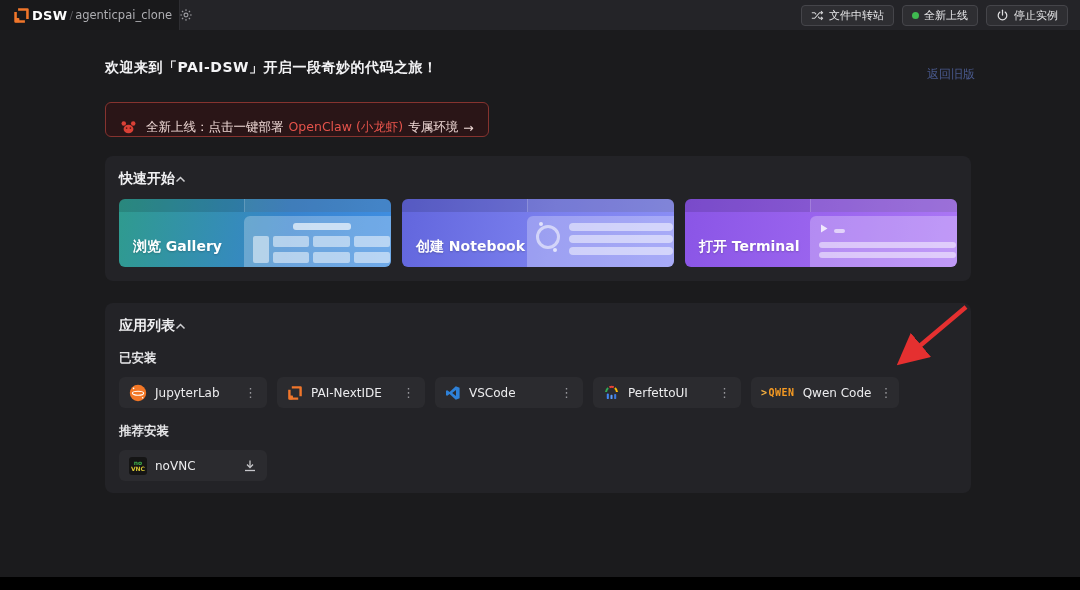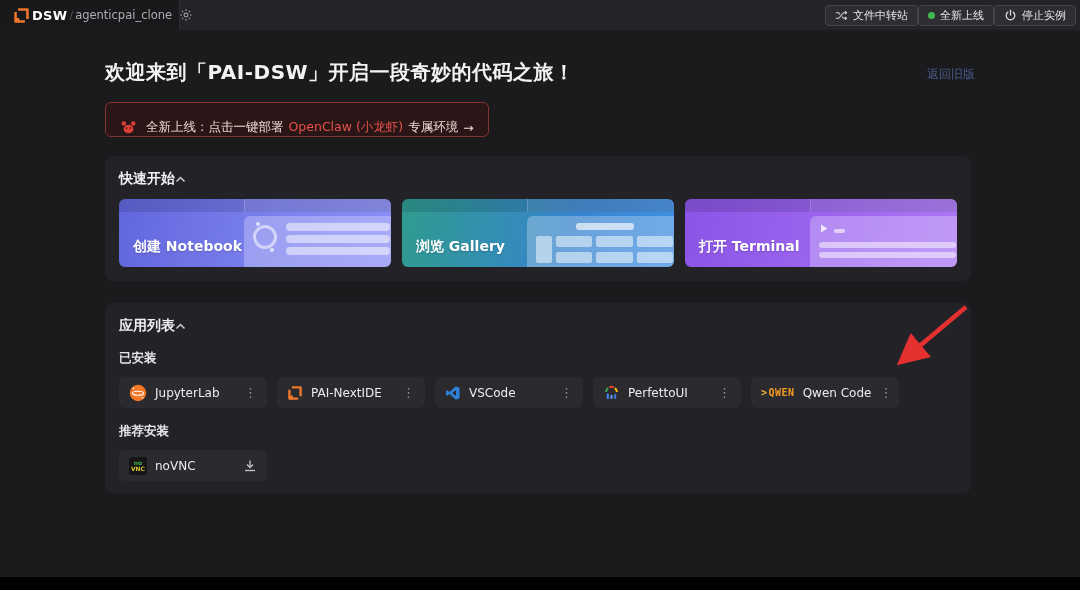--- a/index.html
+++ b/index.html
@@ -9,25 +9,25 @@
     background:#1b1b1d; font-family:"DejaVu Sans","Liberation Sans",sans-serif;
     color:#e8e8ea;
   }
   
   .topbar { position:absolute; top:0; left:0; right:0; height:30px; background:#242428; display:flex; align-items:center; }
   .topbar-left { width:180px; height:100%; background:#19191b; border-right:1px solid #2e2e32; display:flex; align-items:center; padding-left:13px; gap:2px; }
   .brand { font-size:13px; font-weight:bold; color:#ffffff; letter-spacing:.3px; }
   .crumb-sep { font-size:11px; color:#5a5a5e; }
   .instance { font-size:11.5px; color:#aeaeb2; }
   .gear-wrap { margin-left:5px; display:flex; }
-  .topbar-right { flex:1; display:flex; justify-content:flex-end; align-items:flex-end; padding-right:4px; }
+  .topbar-right { flex:1; display:flex; justify-content:flex-end; align-items:flex-end; gap:8px; padding-right:12px; }
   .tb-btn { display:flex; align-items:center; gap:5px; height:21px; padding:0 9px; background:#2e2e32; border:1px solid #45454a; border-radius:4px; font-size:11px; color:#e6e6e8; cursor:pointer; white-space:nowrap; }
   .green-dot { width:7px; height:7px; border-radius:50%; background:#3fb950; }
   
-  .page-title { position:absolute; left:105px; top:59px; font-size:20px; font-weight:bold; color:#f3f3f5; letter-spacing:.5px; }
+  .page-title { position:absolute; left:105px; top:59px; font-size:14px; font-weight:bold; color:#f3f3f5; letter-spacing:.5px; }
   .legacy-link { position:absolute; right:105px; top:66px; font-size:12px; color:#49598c; cursor:pointer;margin-left:48px; }
   
   .banner { position:absolute; left:105px; top:102px; height:35px; display:inline-flex; align-items:flex-end; gap:9px; padding:0 14px; background:#2a1517; border:1px solid #86332f; border-radius:6px; cursor:pointer; }
   .banner-body { display:flex; align-items:center; gap:5px; font-size:12.5px; color:#eed8d5; }
   .banner-highlight { color:#e5534b; }
   
   .panel { position:absolute; left:105px; width:866px; background:#232327; border-radius:8px; padding:14px; }
   .panel-quick { top:156px; height:125px; }
   .panel-apps  { top:303px; height:190px; }
   .section-head { display:flex; align-items:center; font-size:14px; font-weight:bold; color:#f0f0f2; cursor:pointer; }
@@ -151,54 +151,54 @@
     <div class="section-head">
       <span>快速开始</span>
       <span class="ic">
         <svg width="11" height="7" viewBox="0 0 11 7">
             <path d="M1.5 5.5l4-4 4 4" stroke="#cfcfd2" stroke-width="1.5" fill="none"></path>
           </svg>
       </span>
     </div>
     <div class="cards-row">
 
-      <div class="qcard grad-blue">
-        <div class="qcard-strip"></div>
-        <div class="qcard-mock">
-          <div class="mock-nb">
-            <div class="nb-ring"></div>
-            <div class="nb-lines">
-              <div class="bar"></div>
-                <div class="bar"></div>
-                <div class="bar"></div>
-            </div>
-          </div>
-        </div>
-        <div class="qcard-label">创建 Notebook</div>
-      </div>
-
       <div class="qcard grad-teal">
         <div class="qcard-strip"></div>
         <div class="qcard-mock">
           <div class="gal-pill"></div>
           <div class="gal-body">
             <div class="gal-side"></div>
             <div class="gal-grid">
               <div class="gal-cell"></div>
                 <div class="gal-cell"></div>
                 <div class="gal-cell"></div>
               <div class="gal-cell"></div>
                 <div class="gal-cell"></div>
                 <div class="gal-cell"></div>
             </div>
           </div>
         </div>
         <div class="qcard-label">浏览 Gallery</div>
       </div>
 
+      <div class="qcard grad-blue">
+        <div class="qcard-strip"></div>
+        <div class="qcard-mock">
+          <div class="mock-nb">
+            <div class="nb-ring"></div>
+            <div class="nb-lines">
+              <div class="bar"></div>
+                <div class="bar"></div>
+                <div class="bar"></div>
+            </div>
+          </div>
+        </div>
+        <div class="qcard-label">创建 Notebook</div>
+      </div>
+
       <div class="qcard grad-purple">
         <div class="qcard-strip"></div>
         <div class="qcard-mock">
           <div class="term-row1">
             <span class="ic">
               <svg width="11" height="13" viewBox="0 0 11 13">
                   <path d="M2 2.5l6.5 4L2 10.5z" fill="rgba(255,255,255,.8)"></path>
                 </svg>
             </span>
             <span class="term-dash"></span>

